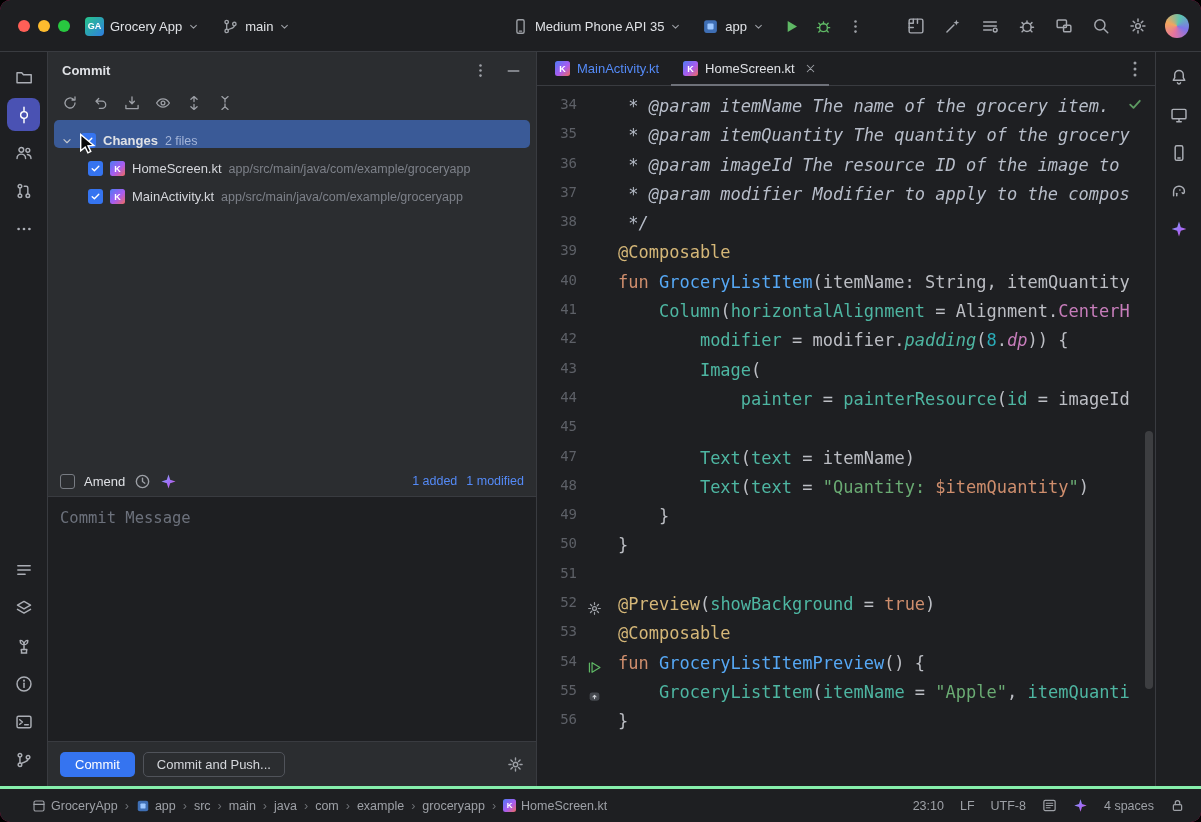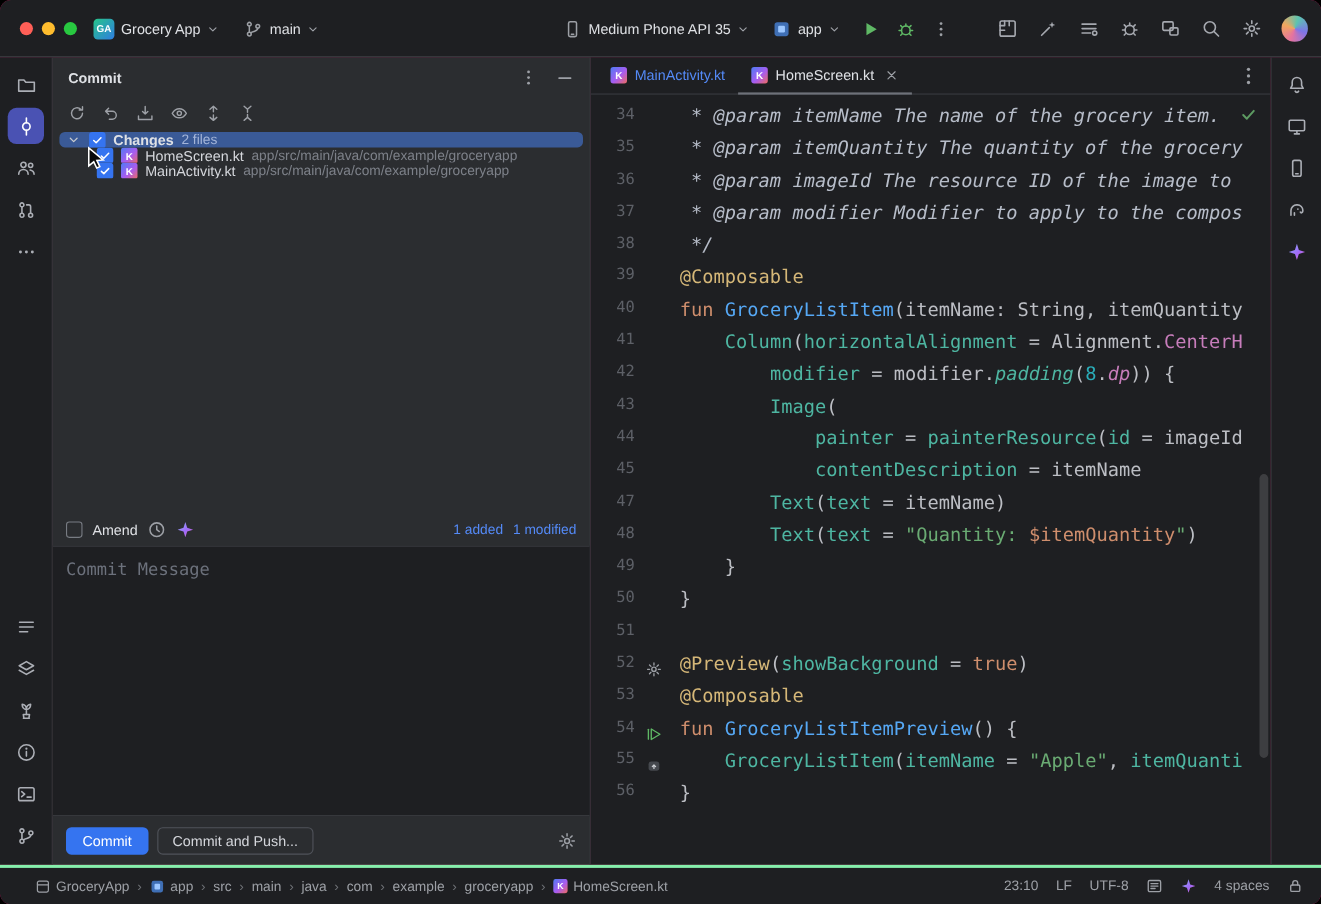--- a/index.html
+++ b/index.html
@@ -42,21 +42,21 @@
 
   
   .commit-panel{width:489px;box-sizing:border-box;background:#2b2d30;border-right:1px solid #393b40;display:flex;flex-direction:column;font-size:13px;}
   .cp-header{height:36px;flex:none;display:flex;align-items:center;padding:0 14px;gap:16px;}
   .cp-title{font-weight:700;}
   .cp-hic{width:17px;height:17px;color:#9da0a6;display:flex;align-items:center;justify-content:center;}
   .cp-toolbar{height:30px;flex:none;display:flex;align-items:center;gap:7px;padding:0 10px;}
   .cp-tool{width:24px;height:24px;border-radius:4px;display:flex;align-items:center;justify-content:center;color:#9da0a6;}
   .cp-tool svg{width:16px;height:16px;}
   .cp-tree{flex:1;overflow:hidden;padding-top:2px;}
-  .tree-row{height:14px;display:flex;align-items:flex-start;gap:7px;padding:0 8px;white-space:nowrap;overflow:hidden;}
+  .tree-row{height:28px;display:flex;align-items:flex-end;gap:7px;padding:0 8px;white-space:nowrap;overflow:hidden;}
   .tree-row.selected{background:#3a5a97;margin:0 6px;border-radius:5px;padding:0 6px;}
   .tree-chev{width:14px;height:14px;color:#c6c9ce;flex:none;}
   .cb{width:15px;height:15px;flex:none;border-radius:3px;background:#3574f0;display:flex;align-items:center;justify-content:center;color:#fff;}
   .cb svg{width:11px;height:11px;}
   .cb.un{background:transparent;border:1.4px solid #787c83;box-sizing:border-box;}
   .tree-label{font-weight:700;}
   .tree-count{color:#a3b4d8;font-size:12.5px;}
   .file-row{padding-left:40px;}
   .kicon{width:15px;height:15px;flex:none;border-radius:2.5px;background:linear-gradient(135deg,#4e7bf5,#a85cf0 55%,#ef6a5e);color:#fff;font-size:9px;font-weight:700;display:flex;align-items:center;justify-content:center;font-family:"Liberation Sans",sans-serif;}
   .kicon.small{width:13px;height:13px;font-size:8px;}
@@ -100,21 +100,21 @@
   .seg-pl{color:#bcbec4;}
   .inspect{position:absolute;top:10px;right:12px;width:16px;height:16px;}
   .scrollbar{position:absolute;right:2px;top:345px;width:8px;height:258px;border-radius:4px;background:rgba(255,255,255,.14);}
 
   
   .statusbar{height:36px;box-sizing:border-box;border-top:3px solid #86efac;display:flex;align-items:center;padding:0 16px 0 32px;font-size:12.5px;color:#9da0a6;background:#1e1f22;}
   .crumbs{display:flex;align-items:center;gap:4px;overflow:hidden;white-space:nowrap;}
   .crumb{display:flex;align-items:center;gap:5px;}
   .crumb-sep{color:#6e7176;margin:0 3px;}
   .crumb-ic{width:14px;height:14px;color:#9da0a6;}
-  .sb-right{margin-left:auto;display:flex;align-items:flex-start;gap:16px;}
+  .sb-right{margin-left:auto;display:flex;align-items:center;gap:16px;}
   .sb-ic{width:15px;height:15px;color:#9da0a6;}
 
   .cursor{position:absolute;left:79px;top:133px;z-index:99;pointer-events:none;}
 </style>
 </head>
 <body>
 
 <div class="app">
 
   <header class="titlebar">
@@ -537,21 +537,20 @@
               <span class="code-text"><span class="seg-pl">        </span><span class="seg-tl">Image</span><span class="seg-pl">(</span></span>
             </div>
             <div class="code-line">
               <span class="ln">44</span>
               <span class="gut"></span>
               <span class="code-text"><span class="seg-pl">            </span><span class="seg-tl">painter</span><span class="seg-pl"> = </span><span class="seg-tl">painterResource</span><span class="seg-pl">(</span><span class="seg-tl">id</span><span class="seg-pl"> = imageId</span></span>
             </div>
             <div class="code-line">
               <span class="ln">45</span>
               <span class="gut"></span>
-              <span class="code-text"><span class="seg-pl">            </span><span class="seg-tl">contentDescription</span><span class="seg-pl"> = itemName</span></span>
             </div>
             <div class="code-line">
               <span class="ln">47</span>
               <span class="gut"></span>
               <span class="code-text"><span class="seg-pl">        </span><span class="seg-tl">Text</span><span class="seg-pl">(</span><span class="seg-tl">text</span><span class="seg-pl"> = itemName)</span></span>
             </div>
             <div class="code-line">
               <span class="ln">48</span>
               <span class="gut"></span>
               <span class="code-text"><span class="seg-pl">        </span><span class="seg-tl">Text</span><span class="seg-pl">(</span><span class="seg-tl">text</span><span class="seg-pl"> = </span><span class="seg-str">"Quantity: </span><span class="seg-tmpl">$itemQuantity</span><span class="seg-str">"</span><span class="seg-pl">)</span></span>

